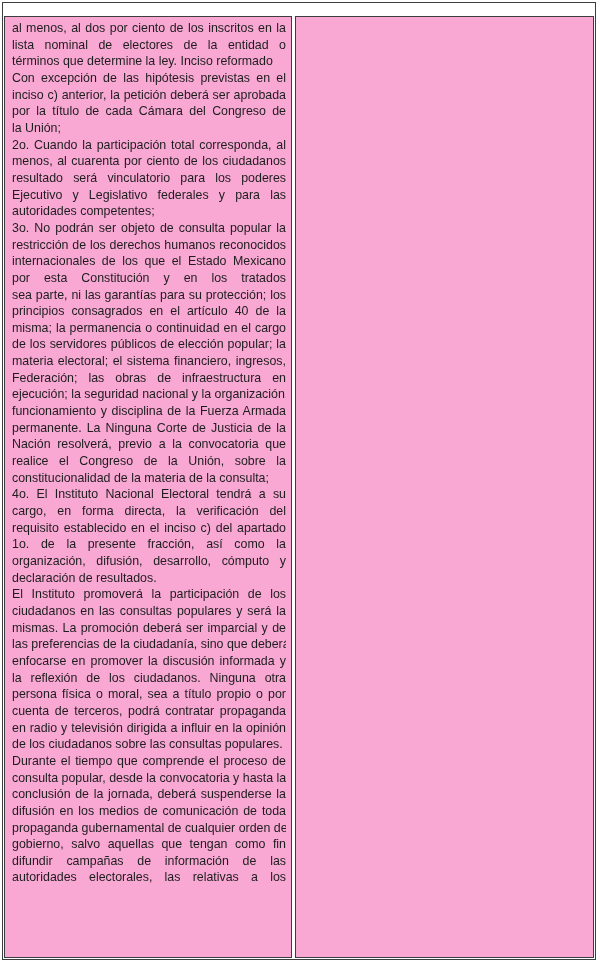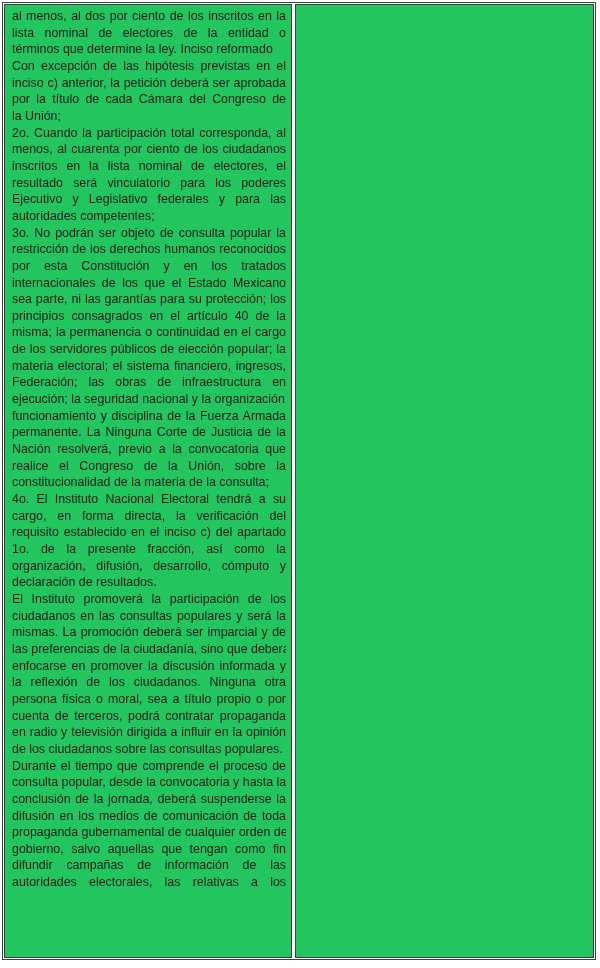--- a/index.html
+++ b/index.html
@@ -20,21 +20,22 @@
     height: 958px;
     border: 1px solid #3d3d3d;
     box-sizing: border-box;
     display: flex;
     padding: 1px;
     gap: 3px;
   }
   .cell {
     border: 1px solid #3d3d3d;
     box-sizing: border-box;
-    background: #22c55e;
+    background: #f9a8d4;
+    margin-top: 12px;
   }
   .cell-left {
     width: 288px;
     flex: 0 0 288px;
     padding: 3px 5px 0 7px;
     overflow: hidden;
   }
   .cell-right {
     flex: 1 1 auto;
   }
@@ -60,28 +61,27 @@
       <div>
           <div class="line">al menos, al dos por ciento de los inscritos en la</div>
           <div class="line">lista nominal de electores de la entidad o</div>
           <div class="line end">términos que determine la ley. Inciso reformado</div>
           <div class="line">Con excepción de las hipótesis previstas en el</div>
           <div class="line">inciso c) anterior, la petición deberá ser aprobada</div>
           <div class="line">por la título de cada Cámara del Congreso de</div>
           <div class="line end">la Unión;</div>
           <div class="line">2o. Cuando la participación total corresponda, al</div>
           <div class="line">menos, al cuarenta por ciento de los ciudadanos</div>
-          <div class="line">inscritos en la lista nominal de electores, el</div>
           <div class="line">resultado será vinculatorio para los poderes</div>
           <div class="line">Ejecutivo y Legislativo federales y para las</div>
           <div class="line end">autoridades competentes;</div>
           <div class="line">3o. No podrán ser objeto de consulta popular la</div>
           <div class="line">restricción de los derechos humanos reconocidos</div>
+          <div class="line">internacionales de los que el Estado Mexicano</div>
           <div class="line">por esta Constitución y en los tratados</div>
-          <div class="line">internacionales de los que el Estado Mexicano</div>
           <div class="line">sea parte, ni las garantías para su protección; los</div>
           <div class="line">principios consagrados en el artículo 40 de la</div>
           <div class="line">misma; la permanencia o continuidad en el cargo</div>
           <div class="line">de los servidores públicos de elección popular; la</div>
           <div class="line">materia electoral; el sistema financiero, ingresos,</div>
           <div class="line">Federación; las obras de infraestructura en</div>
           <div class="line">ejecución; la seguridad nacional y la organización,</div>
           <div class="line">funcionamiento y disciplina de la Fuerza Armada</div>
           <div class="line">permanente. La Ninguna Corte de Justicia de la</div>
           <div class="line">Nación resolverá, previo a la convocatoria que</div>

